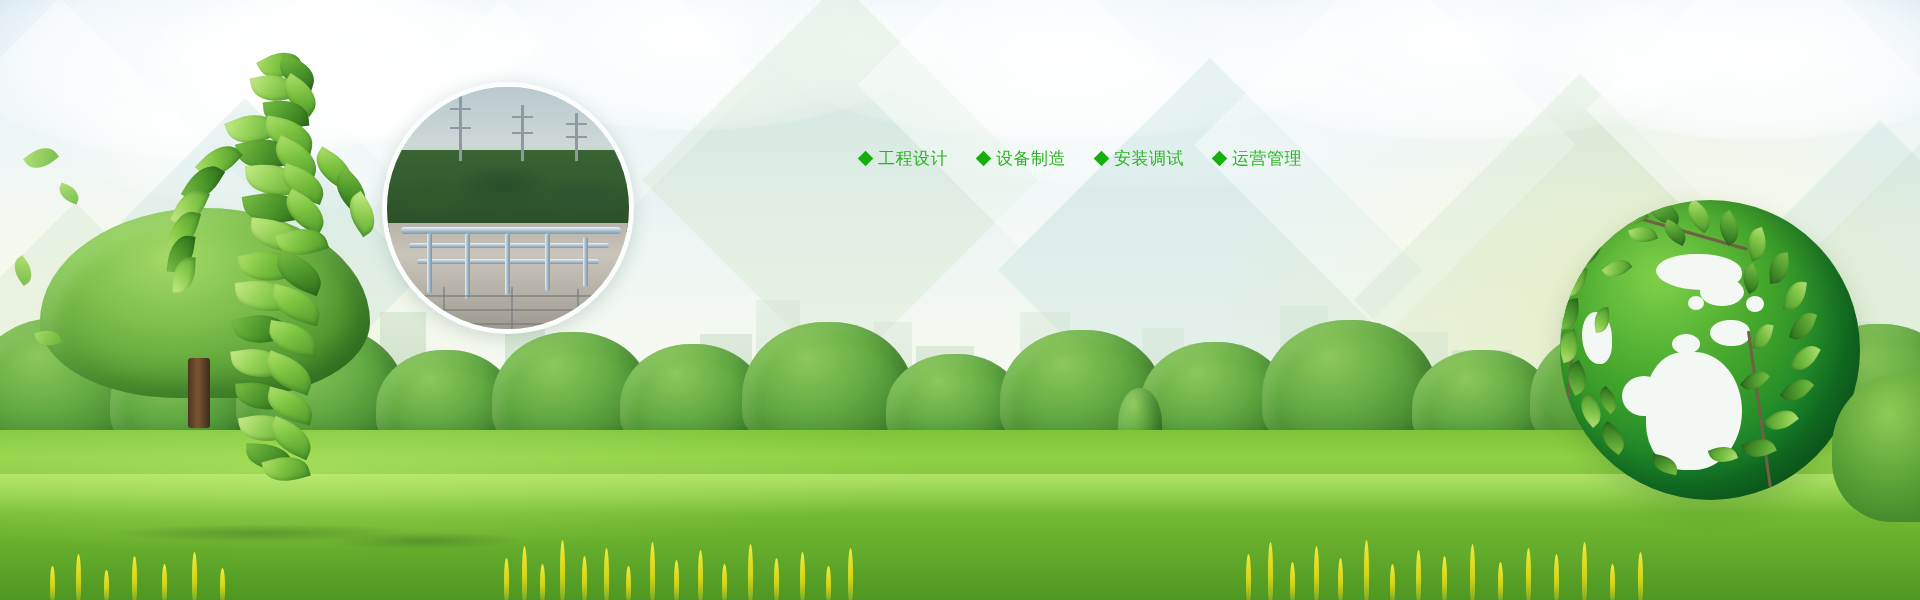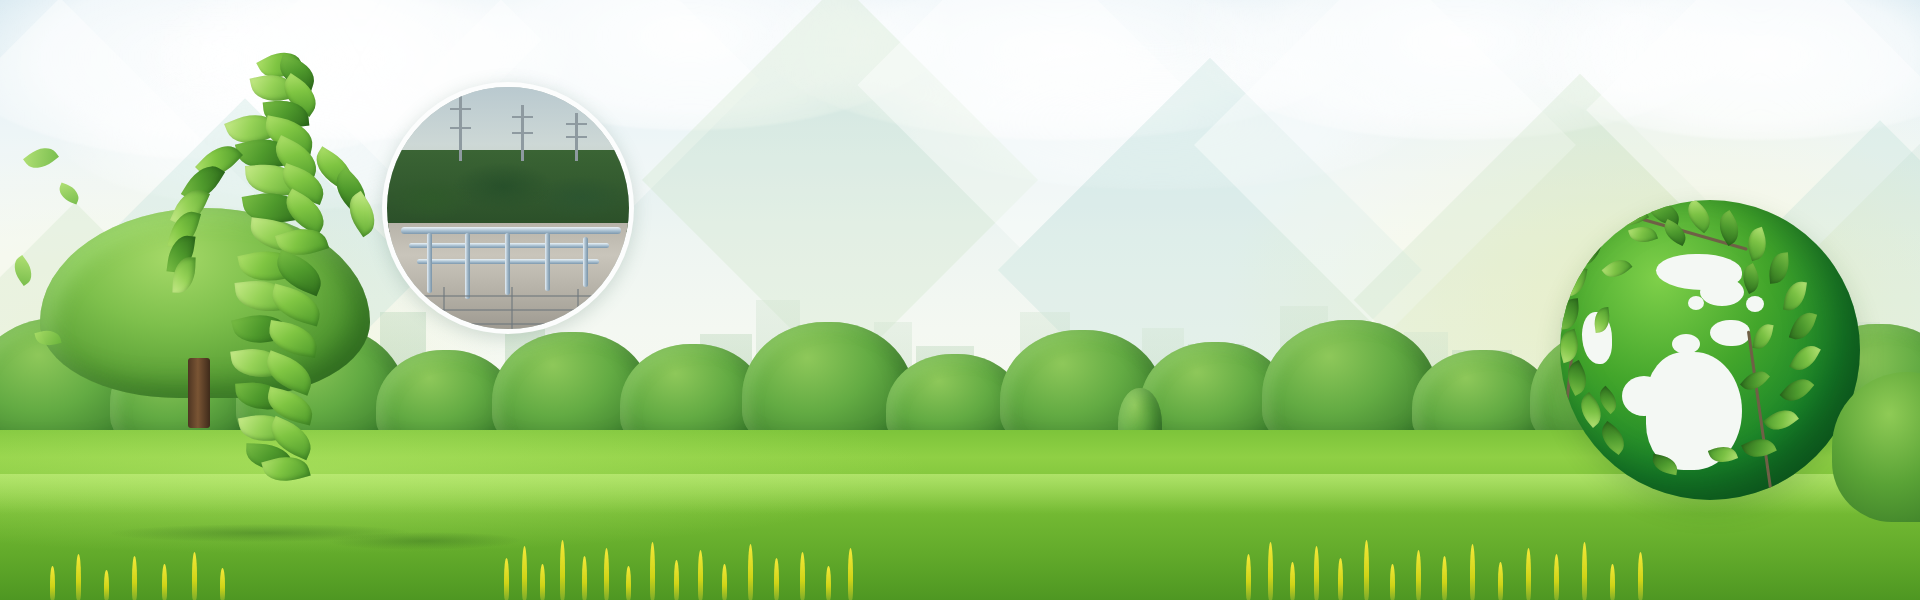--- a/index.html
+++ b/index.html
@@ -409,20 +409,38 @@
     <div class="ph-rail" style="left:18px;  top:236px; width:212px;"></div>
     <div class="ph-rail" style="left:56px;  top:200px; width:2px;  height:48px;"></div>
     <div class="ph-rail" style="left:124px; top:200px; width:2px;  height:48px;"></div>
     <div class="ph-rail" style="left:190px; top:202px; width:2px;  height:44px;"></div>
   </div>
 
   <div class="txt">
 
 
 
+    <div class="bullets">
+      <div class="bul">
+        <span class="dmd"></span>
+        <span>工程设计</span>
+      </div>
+      <div class="bul">
+        <span class="dmd"></span>
+        <span>设备制造</span>
+      </div>
+      <div class="bul">
+        <span class="dmd"></span>
+        <span>安装调试</span>
+      </div>
+      <div class="bul">
+        <span class="dmd"></span>
+        <span>运营管理</span>
+      </div>
+    </div>
   </div>
 
   <div class="globe">
 
     <div class="cont" style="left:22px;  top:112px; width:30px; height:52px; border-radius:46% 54% 40% 60%;"></div>
     <div class="cont" style="left:96px;  top:54px;  width:86px; height:36px; border-radius:48% 52% 44% 56%;"></div>
     <div class="cont" style="left:140px; top:78px;  width:44px; height:28px; border-radius:50%;"></div>
     <div class="cont" style="left:112px; top:134px; width:28px; height:20px; border-radius:50%;"></div>
     <div class="cont" style="left:150px; top:120px; width:40px; height:26px; border-radius:52% 48% 46% 54%;"></div>
     <div class="cont" style="left:86px;  top:152px; width:96px; height:118px; border-radius:44% 56% 56% 44%;"></div>

